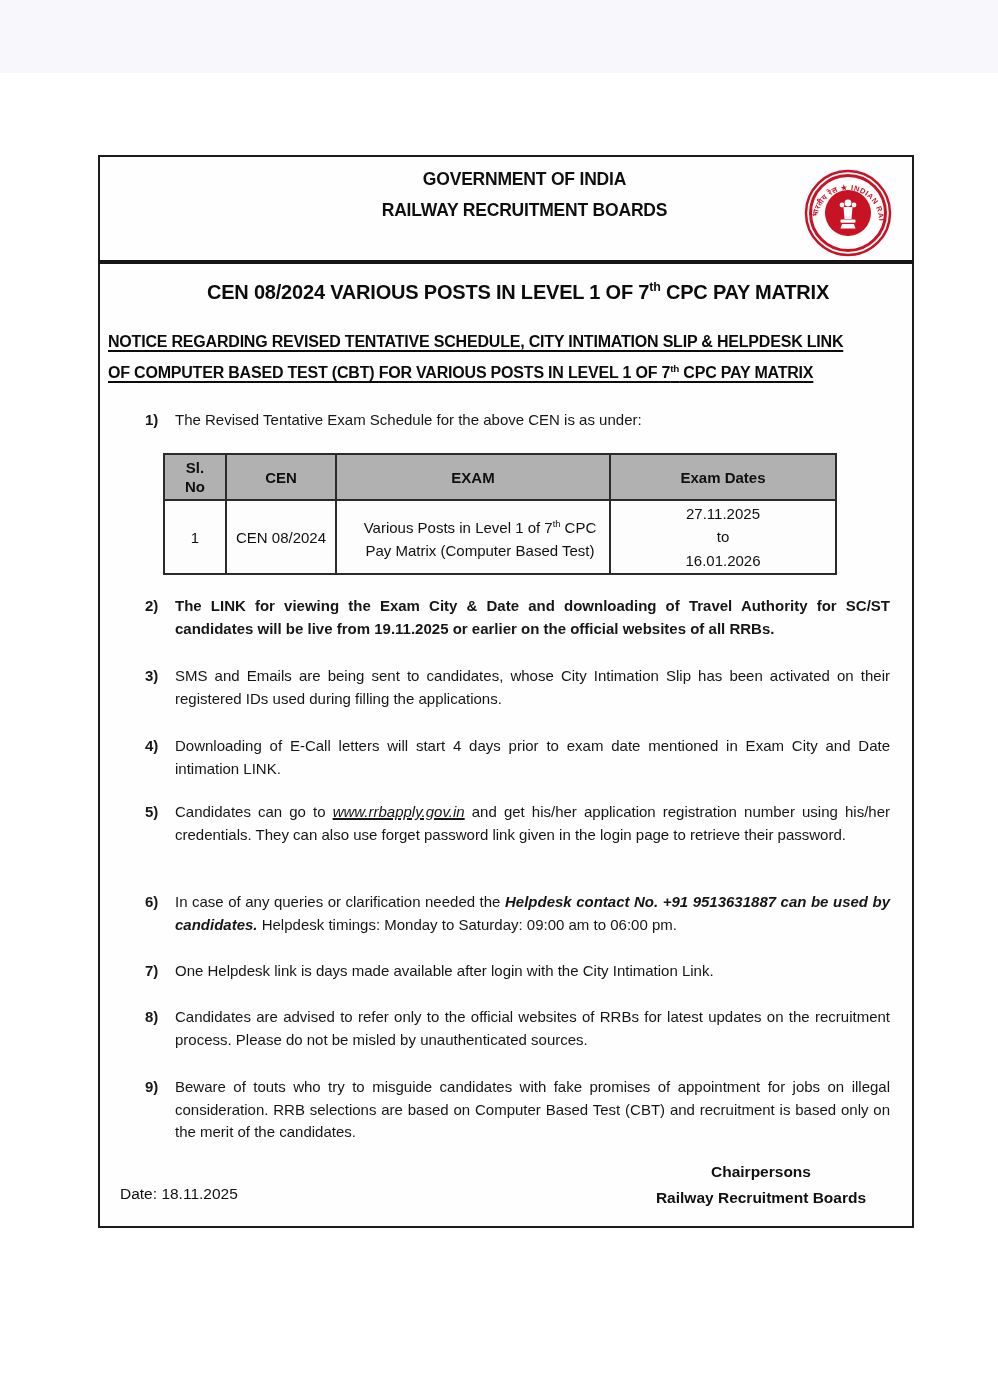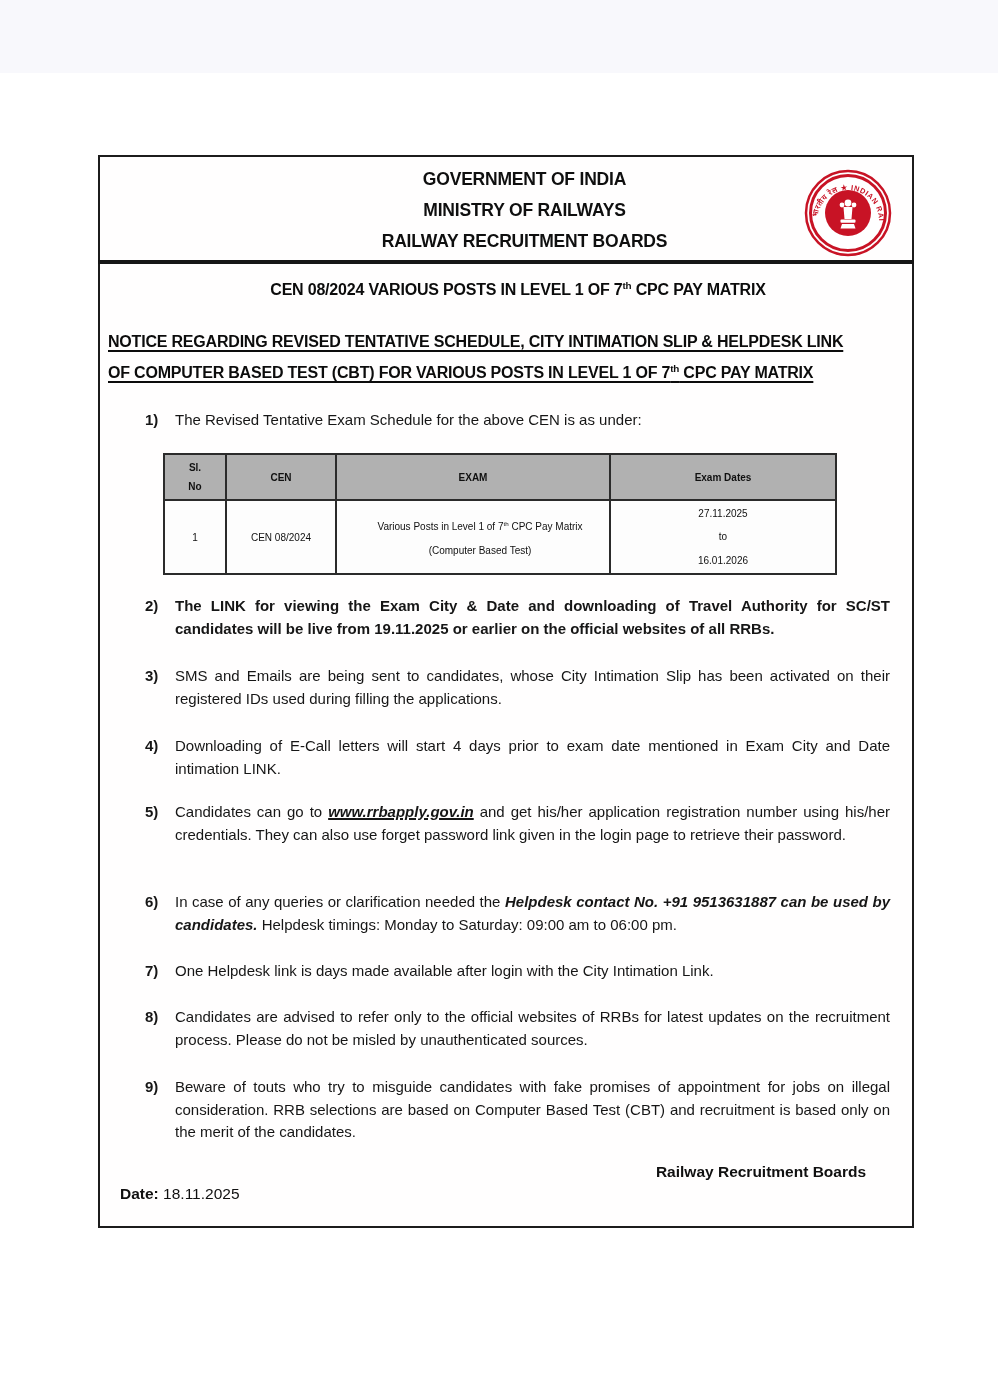--- a/index.html
+++ b/index.html
@@ -22,67 +22,66 @@
     font-weight:bold; font-size:17.5px; letter-spacing:-0.2px; color:#0f0f0f;padding-left:37px; }
   .org-lines > div { line-height:31px; }
 
   .emblem { position:absolute; left:34px; top:12px; width:62px; height:90px; text-align:center; }
   .rail-logo { position:absolute; left:704px; top:12px; width:88px; height:88px; }
 
   .rule { position:absolute; top:103px; left:-2px; right:-2px; height:4px; background:#161616; }
 
   
   .title { position:absolute; top:123px; left:0; right:0; text-align:center;
-    font-weight:bold; font-size:16px; letter-spacing:-0.2px; color:#0c0c0c;padding-left:24px; }
+    font-weight:bold; font-size:20px; letter-spacing:-0.2px; color:#0c0c0c;padding-left:24px; }
   .title sup, .notice sup, .exam-cell sup { font-size:0.62em; vertical-align:super; }
 
   .notice { position:absolute; top:171px; left:8px; right:8px; text-align:left;
     font-weight:bold; font-size:16px; line-height:27px; color:#0c0c0c; letter-spacing:-0.2px; }
   .notice .u { text-decoration:underline; text-decoration-thickness:2px; text-underline-offset:3px; }
 
   
   .item { position:absolute; left:45px; right:22px; display:flex;
     font-size:15px; line-height:22.5px; color:#161616; }
   .item .num { flex:0 0 30px; font-weight:bold; }
   .item .body { flex:1; text-align:justify; }
   .item.bold .body { font-weight:bold; }
   .bi { font-weight:bold; font-style:italic; }
-  .biu { font-weight:bold; font-style:italic; text-decoration:underline; text-decoration-thickness:1.5px; }
+  .biu { font-weight:normal; font-style:italic; text-decoration:underline; text-decoration-thickness:1.5px; }
 
   .i1 { top:252px; } .i2 { top:438px; } .i3 { top:508px; } .i4 { top:578px; }
   .i5 { top:644px; } .i6 { top:734px; } .i7 { top:803px; } .i8 { top:849px; }
   .i9 { top:919px; }
 
   
   .sched { position:absolute; left:63px; top:296px; width:672px;
-    border-collapse:collapse; table-layout:fixed; font-size:10px; color:#101010; }
+    border-collapse:collapse; table-layout:fixed; font-size:15px; color:#101010; }
   .sched th, .sched td { border:2px solid #2b2b2b; padding:0; }
   .sched th { background:#b1b1b1; font-weight:bold; height:44px; line-height:19px; }
   .sched td { background:#fdfdfd; height:72px; text-align:center; vertical-align:middle; }
   .col-sl { width:62px; } .col-cen { width:110px; } .col-exam { width:274px; } .col-dates { width:226px; }
   .exam-cell { text-align:left; padding-left:20px !important; padding-right:6px !important; line-height:23px; }
   .dates-cell div { line-height:23.5px; }
 
   
   .sign { position:absolute; top:1002px; right:20px; width:262px; text-align:center;
     font-weight:bold; font-size:15.5px; line-height:26px; color:#101010; }
   .date-line { position:absolute; top:1028px; left:20px; font-size:15.5px; color:#101010; }
-  .date-line .lbl { font-weight:bold; }
+  .date-line .lbl { font-weight:normal; }
 </style>
 </head>
 <body>
 
 <div class="top-band"></div>
 
 <div class="doc">
 
 
   <div class="org-lines">
     <div>GOVERNMENT OF INDIA</div>
-    <div>MINISTRY OF RAILWAYS</div>
     <div>RAILWAY RECRUITMENT BOARDS</div>
   </div>
 
   <div class="rail-logo">
     <svg width="88" height="88" viewBox="0 0 88 88">
       <defs>
         <path id="txtArc" d="M 13 52 A 31 31 0 1 1 75 52"></path>
       </defs>
       <circle cx="44" cy="44" r="42" fill="#ffffff" stroke="#c81325" stroke-width="2.5"></circle>
       <circle cx="44" cy="44" r="37.5" fill="#ffffff" stroke="#c81325" stroke-width="3"></circle>
@@ -180,20 +179,21 @@
     <span class="num">8)</span>
     <span class="body">Candidates are advised to refer only to the official websites of RRBs for latest updates on the recruitment process. Please do not be misled by unauthenticated sources.</span>
   </div>
 
   <div class="item i9">
     <span class="num">9)</span>
     <span class="body">Beware of touts who try to misguide candidates with fake promises of appointment for jobs on illegal consideration. RRB selections are based on Computer Based Test (CBT) and recruitment is based only on the merit of the candidates.</span>
   </div>
 
   <div class="sign">
+    <div>Chairpersons</div>
     <div>Railway Recruitment Boards</div>
   </div>
   <div class="date-line">
     <span class="lbl">Date:</span>
     <span> 18.11.2025</span>
   </div>
 
 </div>
 
 </body></html>

